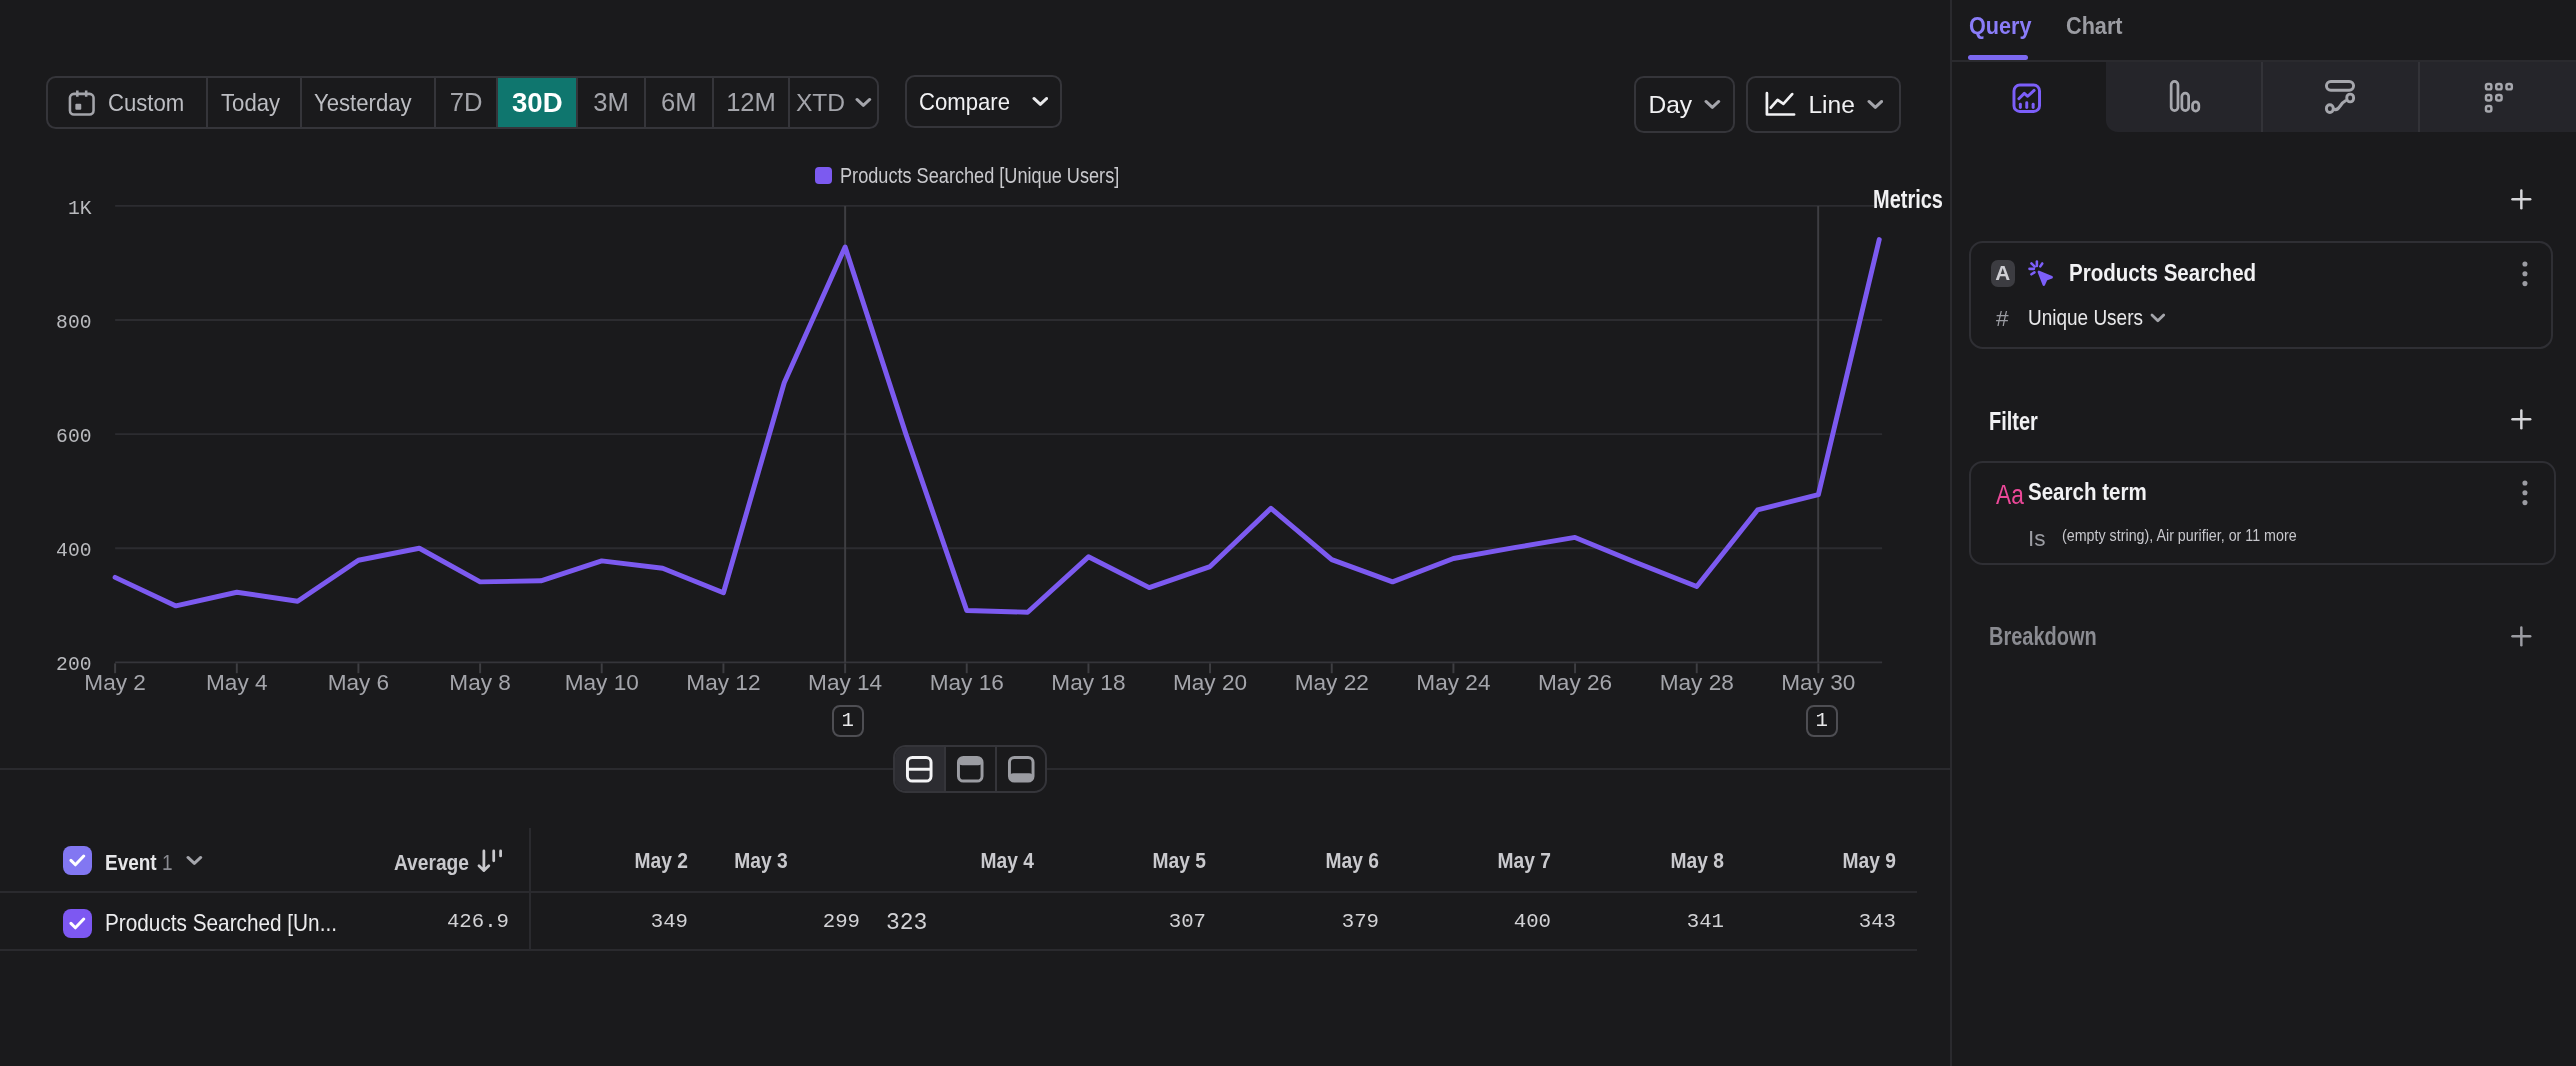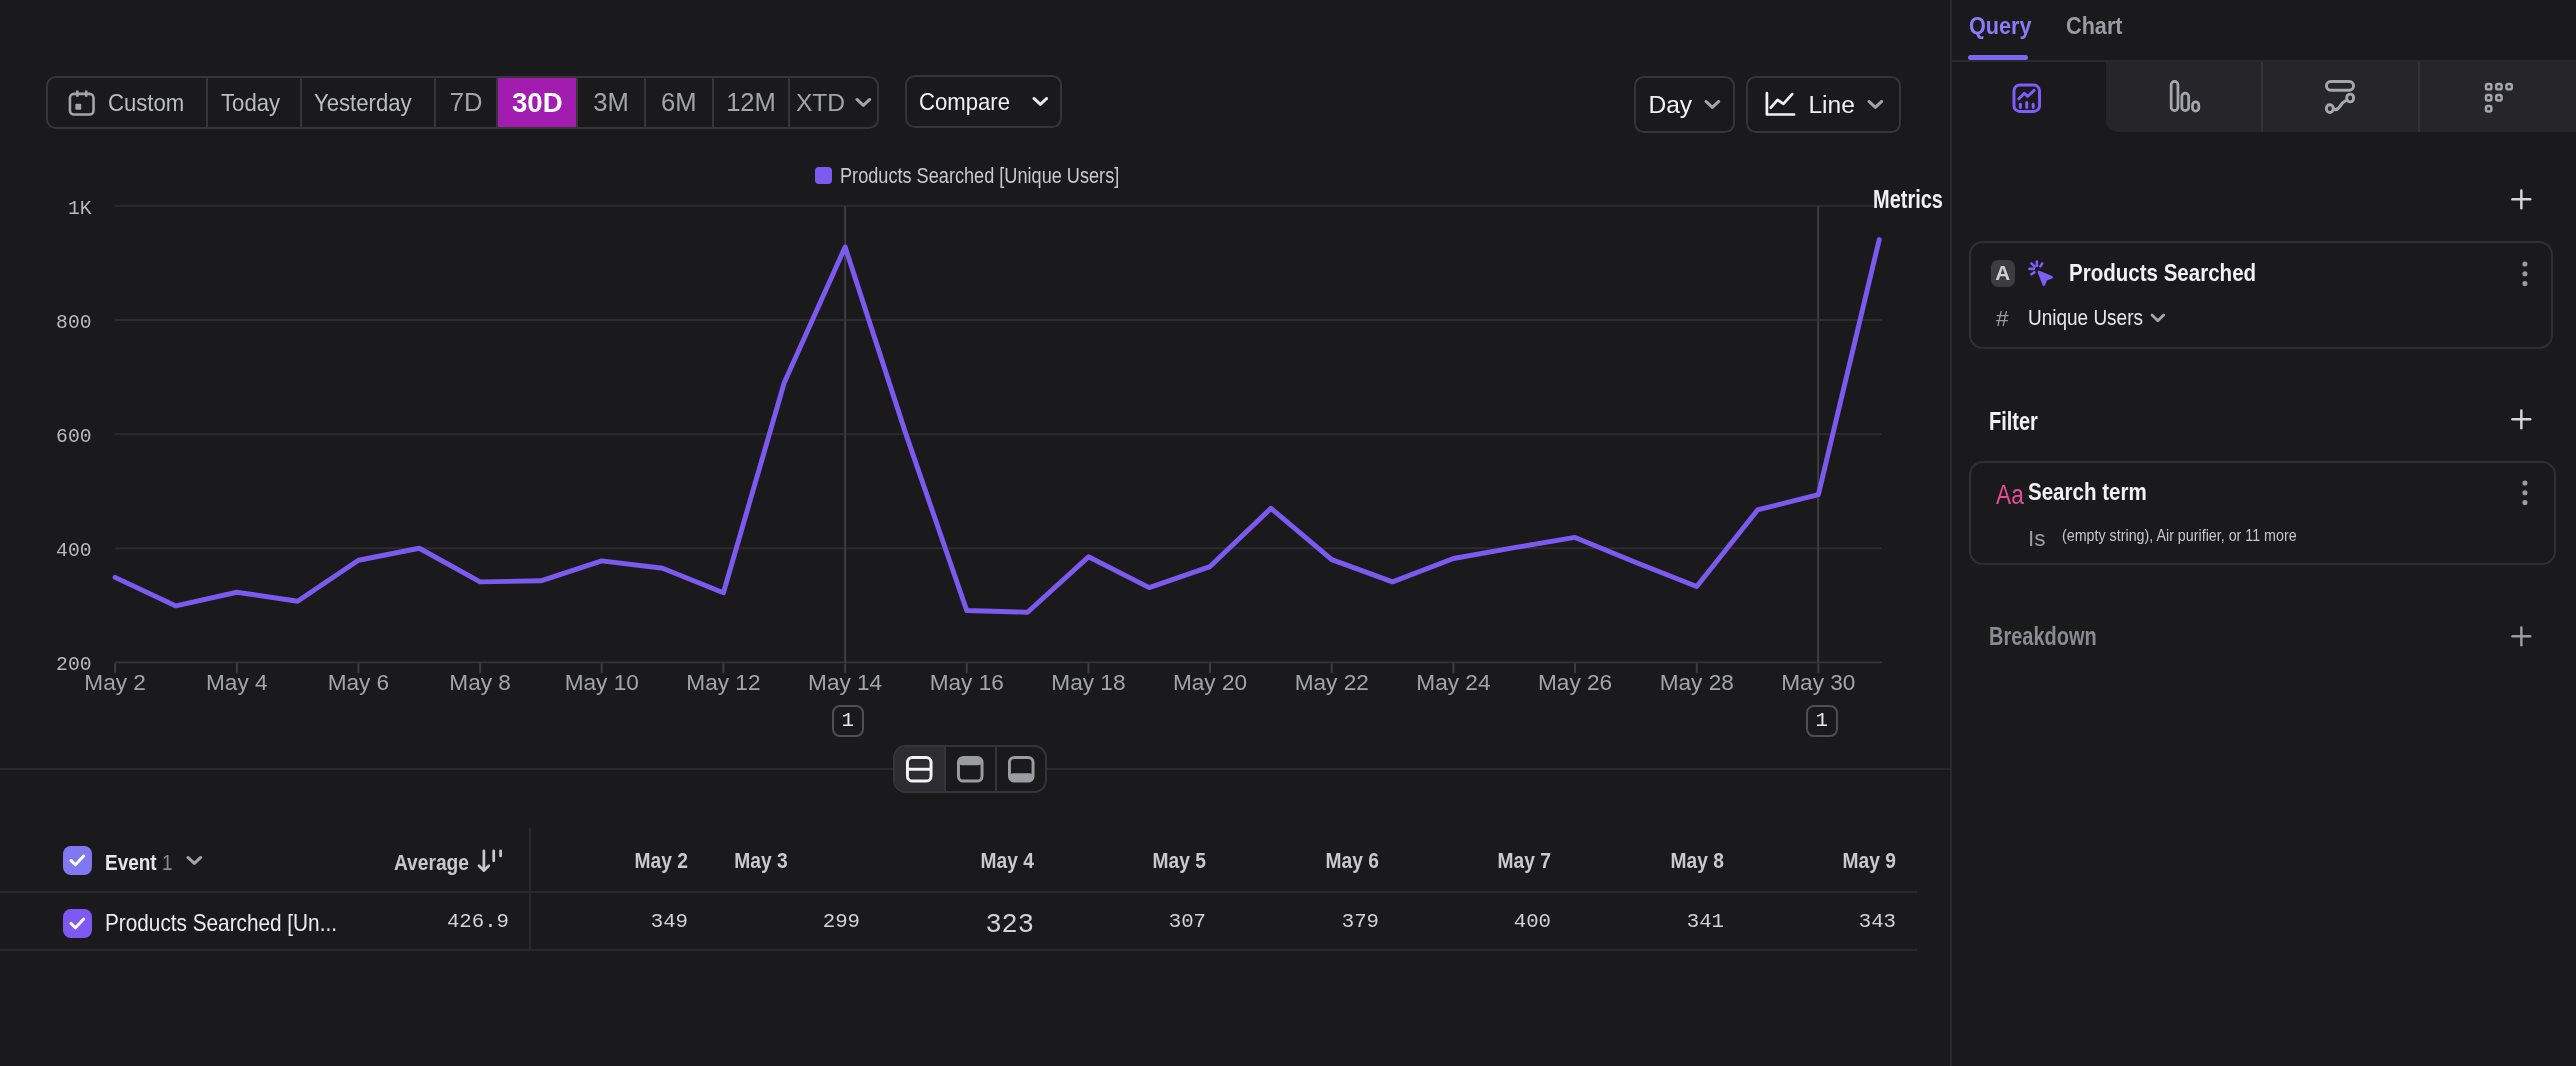--- a/index.html
+++ b/index.html
@@ -93,21 +93,21 @@
   <div class="seg" style="width:92px;color:#bcbdc2;">
       <span class="cl" style="font-size:24.6px;transform:scaleX(.9);">Today</span>
     </div>
   <div style="width:2px;background:#35353a;"></div>
   <div class="seg" style="width:132px;color:#bcbdc2;">
       <span class="cl" style="font-size:24.6px;transform:scaleX(.9);">Yesterday</span>
     </div>
   <div style="width:2px;background:#35353a;"></div>
   <div class="seg" style="width:61px;">7D</div>
   <div style="width:2px;background:#35353a;"></div>
-  <div class="seg" style="width:78px;background:#a21caf;color:#ffffff;font-weight:bold;font-size:27.6px;">30D</div>
+  <div class="seg" style="width:78px;background:#0f766e;color:#ffffff;font-weight:bold;font-size:27.6px;">30D</div>
   <div style="width:2px;background:#35353a;"></div>
   <div class="seg" style="width:66px;">3M</div>
   <div style="width:2px;background:#35353a;"></div>
   <div class="seg" style="width:66px;">6M</div>
   <div style="width:2px;background:#35353a;"></div>
   <div class="seg" style="width:75px;">12M</div>
   <div style="width:2px;background:#35353a;"></div>
   <div class="seg" style="width:87px;gap:9.8px;">
       <span style="font-size:24.6px;">XTD</span>
     <svg width="16.7" height="10.8" viewBox="0 0 17 11" fill="none" stroke="#a4a5ab" stroke-width="3" stroke-linecap="round" stroke-linejoin="round">
@@ -197,21 +197,21 @@
 
 <div class="abs" style="left:63px;top:909px;width:28.5px;height:28.5px;border-radius:7.9px;background:#7d58f2;display:flex;align-items:center;justify-content:center;">
   <svg width="16.7" height="12.8" viewBox="0 0 17 13" fill="none" stroke="#ffffff" stroke-width="3" stroke-linecap="round" stroke-linejoin="round">
       <polyline points="2,6.5 6.5,11 15,2"></polyline>
     </svg>
 </div>
 <div class="abs" style="left:105px;top:910px;font-size:23.6px;color:#ececee;"><span class="cl" style="transform:scaleX(.88);">Products Searched [Un...</span></div>
 <div class="abs" style="left:312px;top:910px;width:197px;text-align:right;font-size:20.7px;color:#d2d2d5;font-family:'Liberation Mono',monospace;">426.9</div>
 <div class="abs" style="left:540px;top:910px;width:148px;text-align:right;font-size:20.7px;color:#d2d2d5;font-family:'Liberation Mono',monospace;">349</div>
 <div class="abs" style="left:712px;top:910px;width:148px;text-align:right;font-size:20.7px;color:#d2d2d5;font-family:'Liberation Mono',monospace;">299</div>
-<div class="abs" style="left:886px;top:910px;width:148px;text-align:right;font-size:27px;color:#d2d2d5;font-family:'Liberation Mono',monospace;">323</div>
+<div class="abs" style="left:886px;top:910px;width:148px;font-size:23px;color:#d2d2d5;font-family:'Liberation Mono',monospace;">323</div>
 <div class="abs" style="left:1058px;top:910px;width:148px;text-align:right;font-size:20.7px;color:#d2d2d5;font-family:'Liberation Mono',monospace;">307</div>
 <div class="abs" style="left:1231px;top:910px;width:148px;text-align:right;font-size:20.7px;color:#d2d2d5;font-family:'Liberation Mono',monospace;">379</div>
 <div class="abs" style="left:1403px;top:910px;width:148px;text-align:right;font-size:20.7px;color:#d2d2d5;font-family:'Liberation Mono',monospace;">400</div>
 <div class="abs" style="left:1576px;top:910px;width:148px;text-align:right;font-size:20.7px;color:#d2d2d5;font-family:'Liberation Mono',monospace;">341</div>
 <div class="abs" style="left:1748px;top:910px;width:148px;text-align:right;font-size:20.7px;color:#d2d2d5;font-family:'Liberation Mono',monospace;">343</div>
 
 <div class="abs" style="left:1950px;top:0;width:2px;height:1067px;background:#2a2a2e;"></div>
 <div class="abs" style="left:1969px;top:11.8px;font-size:24.6px;font-weight:600;color:#8a7cf8;"><span class="cl" style="transform:scaleX(.88);">Query</span></div>
 <div class="abs" style="left:2066px;top:11.8px;font-size:24.6px;font-weight:600;color:#9b9ca2;"><span class="cl" style="transform:scaleX(.88);">Chart</span></div>
 <div class="abs" style="left:1968px;top:55px;width:60px;height:4.9px;border-radius:3px;background:#7b68f0;"></div>

